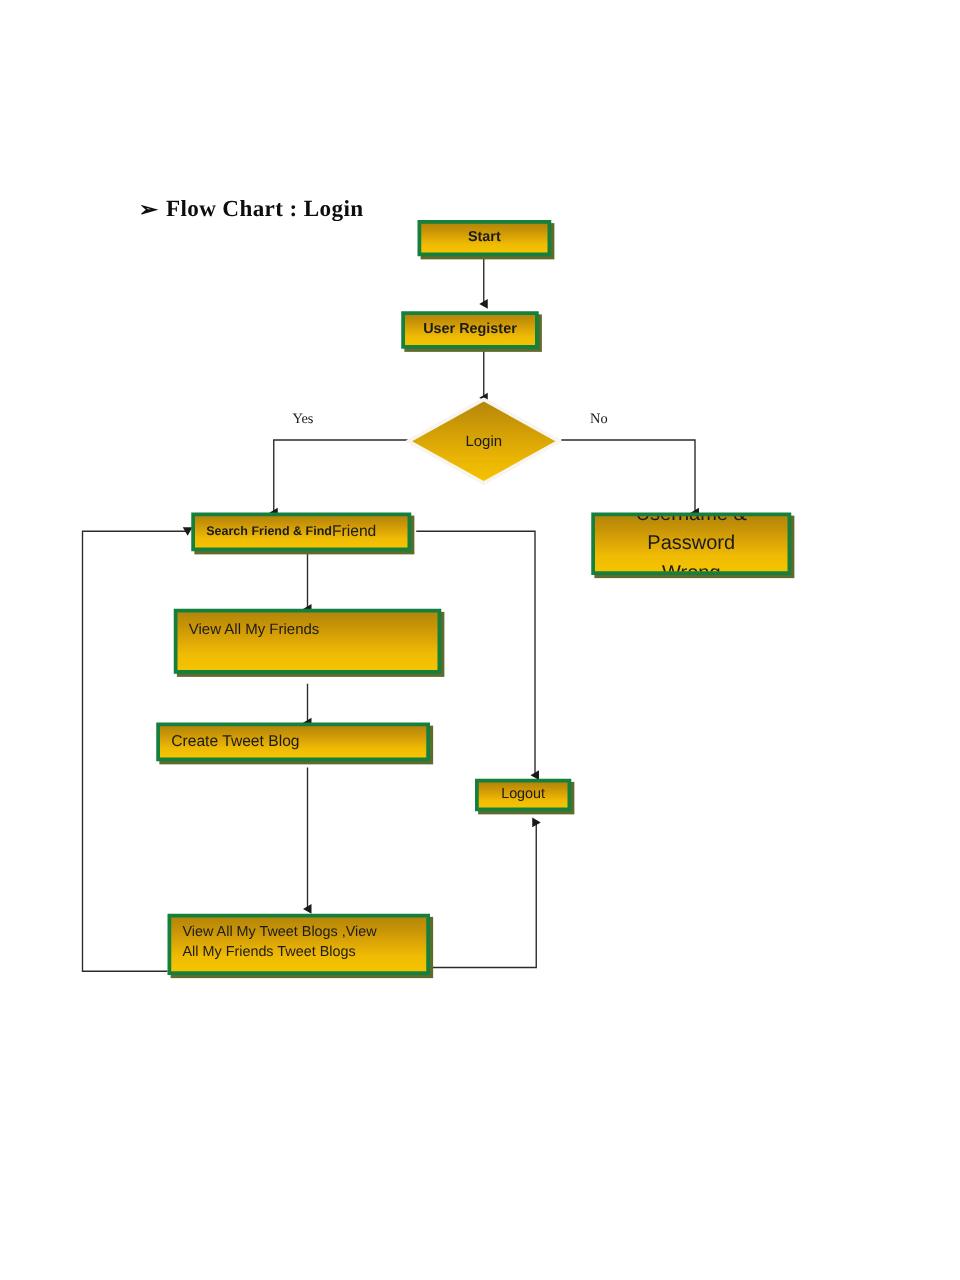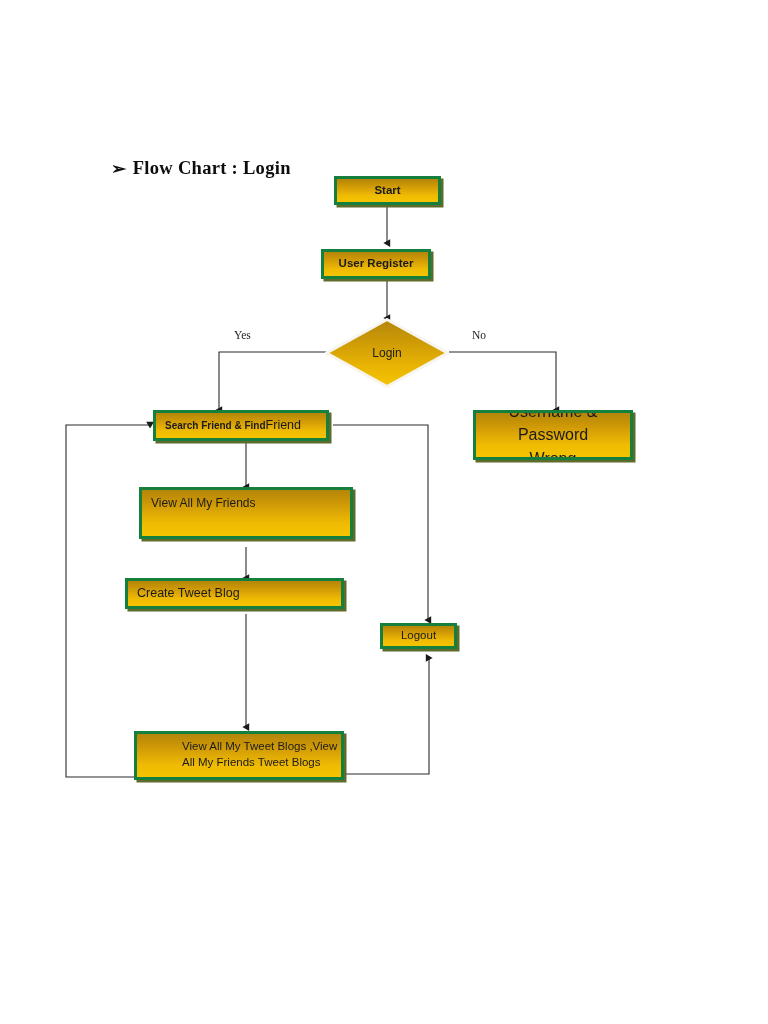--- a/index.html
+++ b/index.html
@@ -223,18 +223,18 @@
   </div>
 
   <div class="node" style="left:380px; top:623px; width:77px; height:26px;">
     <div class="fill c-center">
       <span class="lbl" style="font-size:11.5px;">Logout</span>
     </div>
   </div>
 
   <div class="node" style="left:134px; top:731px; width:210px; height:49px;">
     <div class="fill c-topleft">
-      <span class="lbl" style="font-size:11.5px; line-height:1.35;margin-left:36px;">View All My Tweet Blogs  ,View
+      <span class="lbl" style="font-size:11.5px; line-height:1.35;">View All My Tweet Blogs  ,View
 All My Friends Tweet Blogs</span>
     </div>
   </div>
 
 </div>
 
 </body></html>

